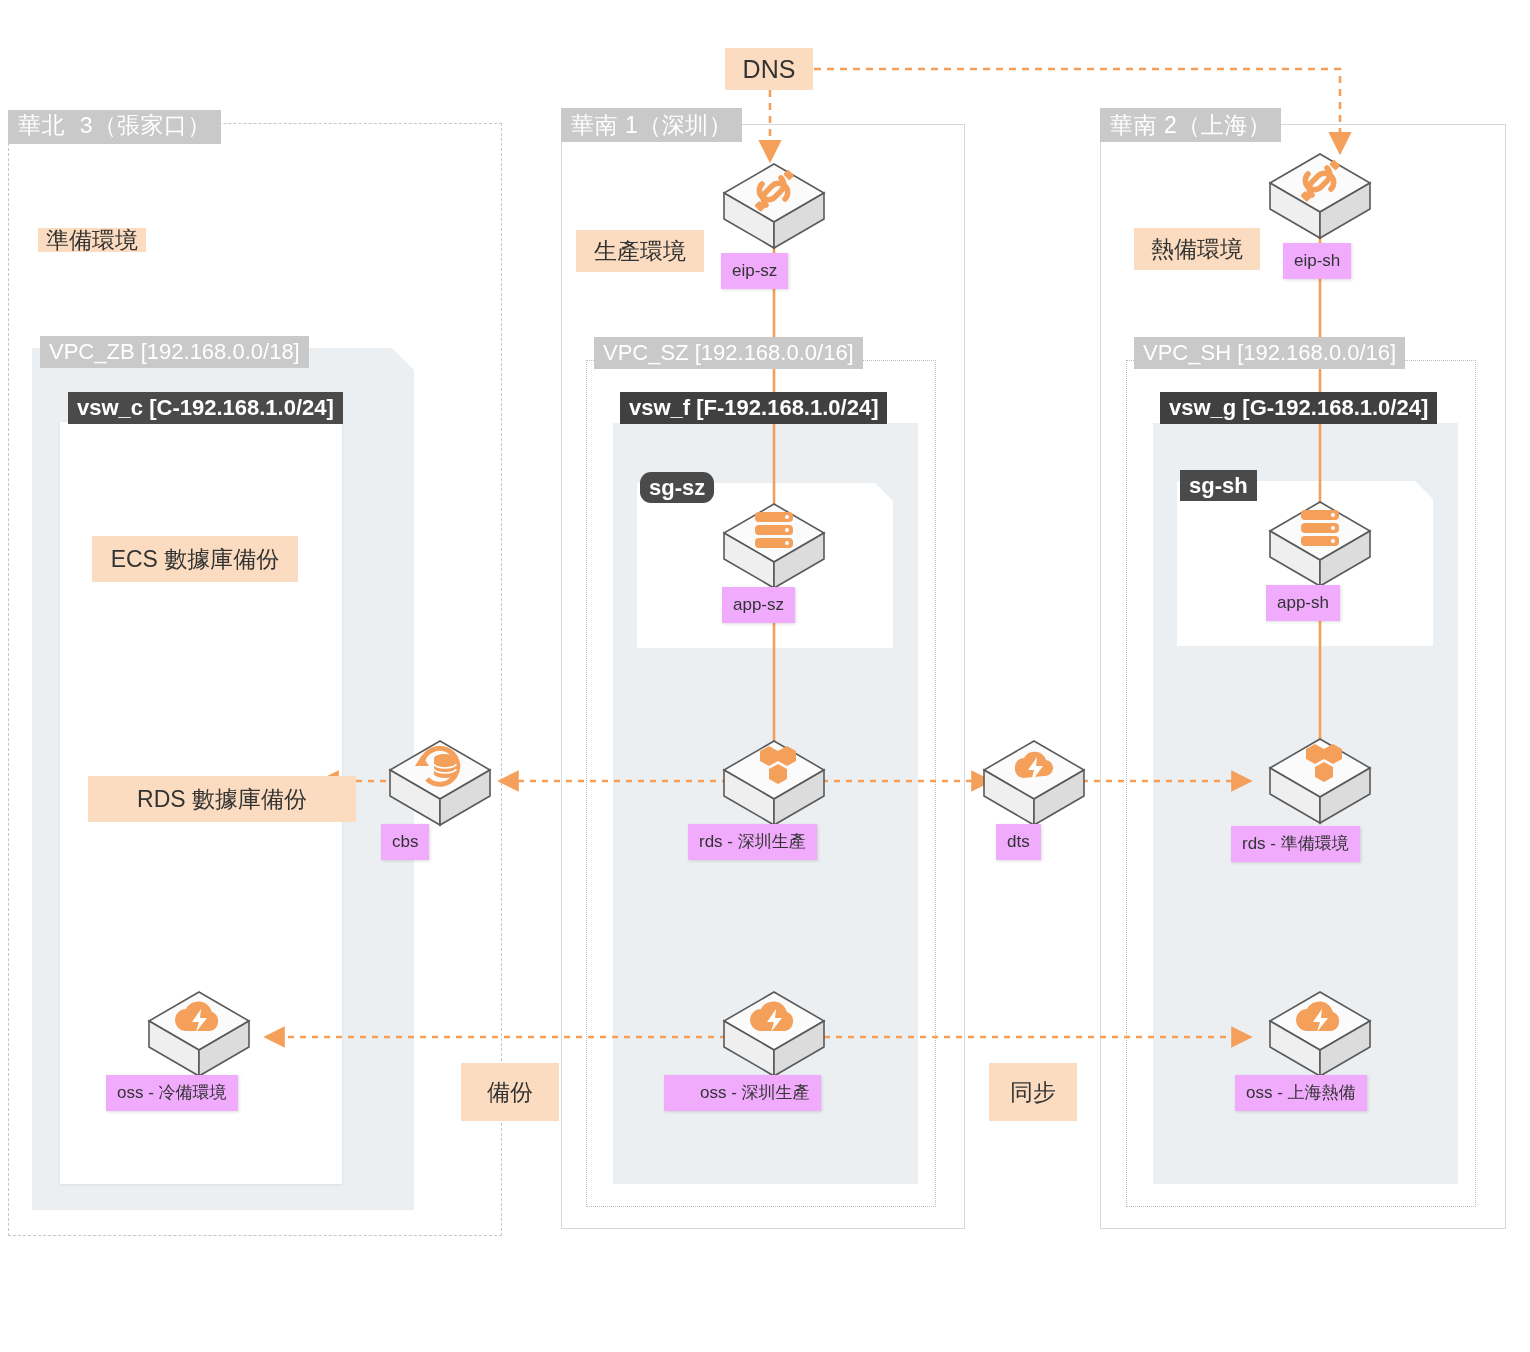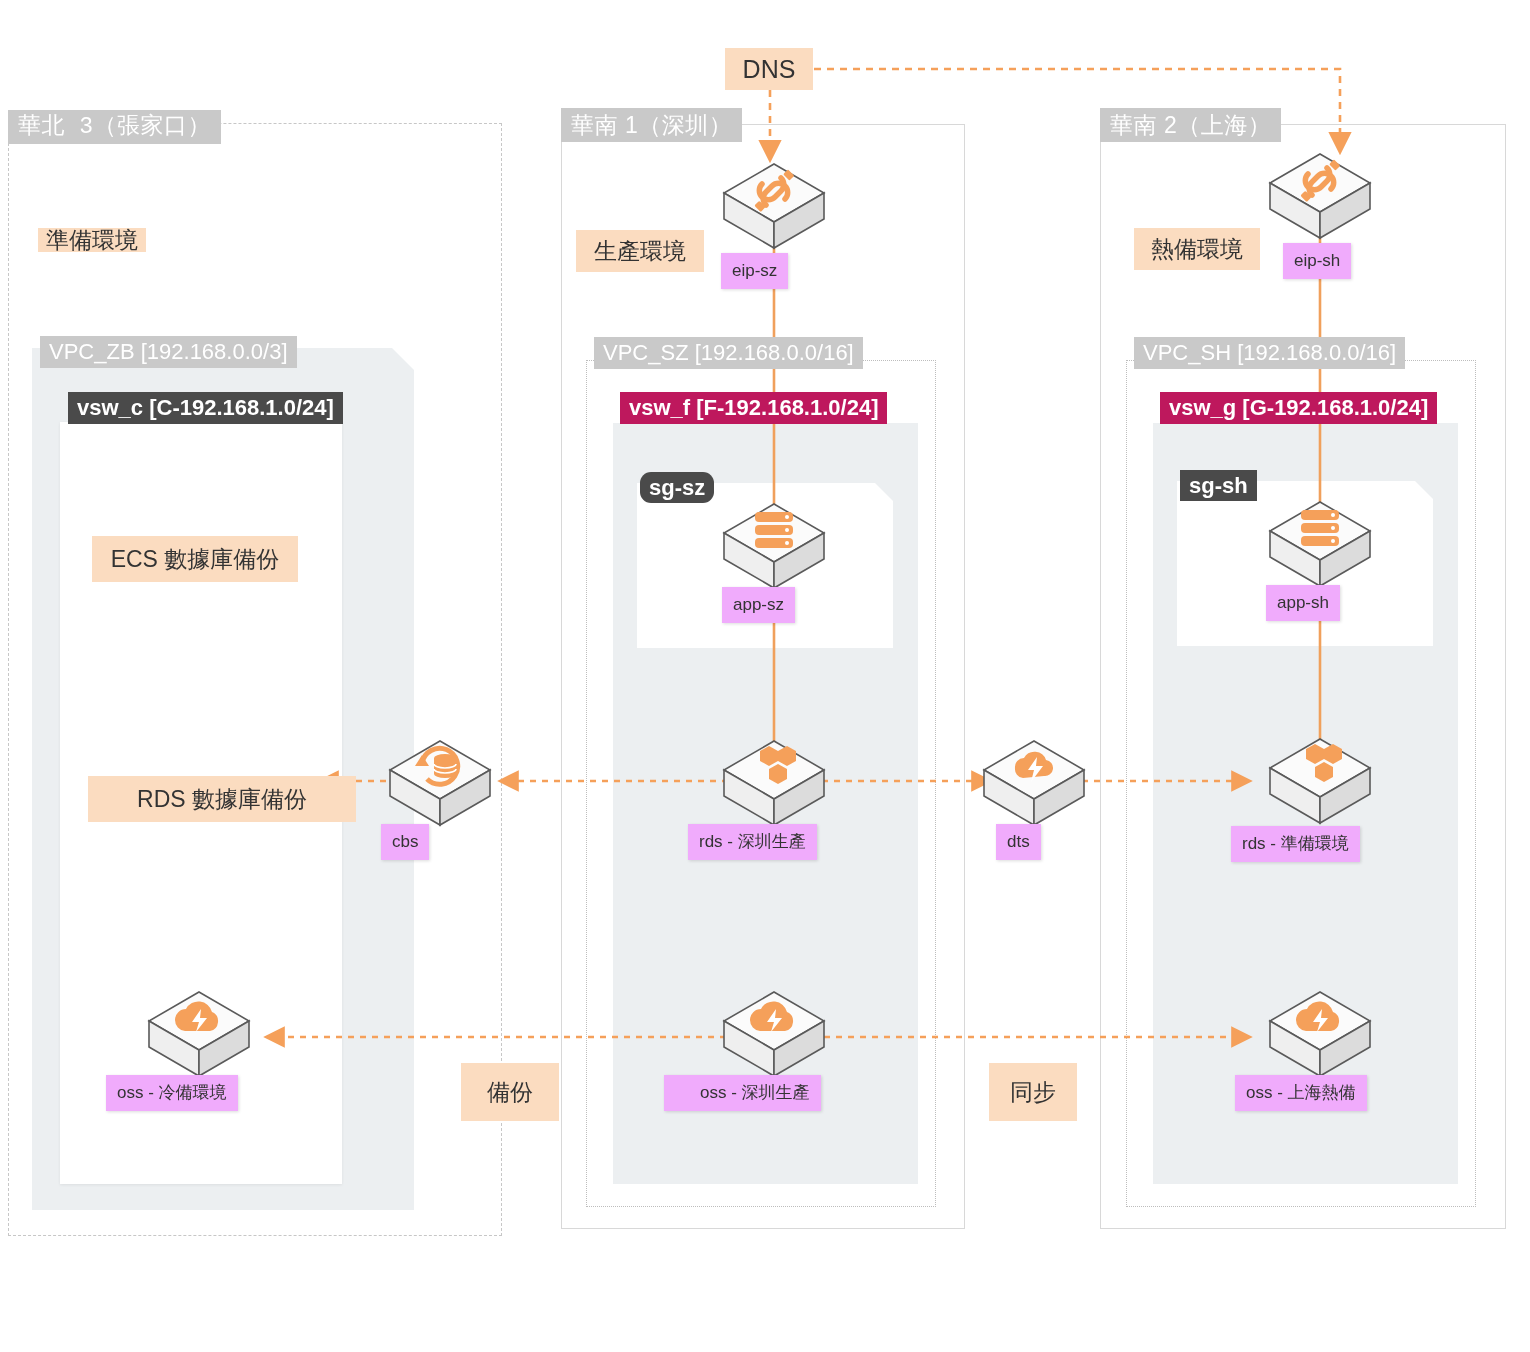--- a/index.html
+++ b/index.html
@@ -24,21 +24,21 @@
     position:absolute;background:#c9c9c9;color:#ffffff;
     font-size:22px;line-height:32px;height:32px;padding:0 9px;
     white-space:nowrap;z-index:7;
   }
   .vpc-fill{background:#eceff1;}
 
   
   .vsw-fill-blue{background:#eceff1;}
   .vsw-fill-white{background:#ffffff;}
   .vsw-label{
-    position:absolute;background:#be185d;color:#ffffff;font-weight:bold;
+    position:absolute;background:#404040;color:#ffffff;font-weight:bold;
     font-size:22px;line-height:32px;height:32px;padding:0 9px;
     white-space:nowrap;z-index:8;
   }
   .vsw-label.dark{background:#4a4a4a;}
 
   
   .sg-card{
     background:#ffffff;
     clip-path:polygon(0 0, calc(100% - 18px) 0, 100% 18px, 100% 100%, 0 100%);
     box-shadow:0 0 0 0 transparent;
@@ -111,21 +111,21 @@
     <path d="M824,1037 L1248,1037" stroke="#f5a05a" stroke-width="2.4" fill="none" stroke-dasharray="6 6" marker-end="url(#ah)"></path>
   </svg>
 
   <div class="abs region-dashed" style="left:8px;top:123px;width:494px;height:1113px;"></div>
   <div class="region-label" style="left:8px;top:110px;font-family:Liberation Mono, monospace;">華北 3（張家口）</div>
 
   <div class="tag" style="left:38px;top:228px;width:108px;height:24px;">準備環境</div>
 
   <div class="abs vpc-fill" style="left:32px;top:348px;width:382px;height:862px;
               clip-path:polygon(0 0, calc(100% - 22px) 0, 100% 22px, 100% 100%, 0 100%);"></div>
-  <div class="vpc-label" style="left:40px;top:336px;">VPC_ZB [192.168.0.0/3]</div>
+  <div class="vpc-label" style="left:40px;top:336px;">VPC_ZB [192.168.0.0/18]</div>
 
   <div class="abs vsw-fill-white" style="left:60px;top:422px;width:282px;height:762px;box-shadow:0 1px 3px rgba(0,0,0,.07);"></div>
   <div class="vsw-label dark" style="left:68px;top:392px;">vsw_c [C-192.168.1.0/24]</div>
 
   <div class="tag" style="left:92px;top:536px;width:206px;height:46px;">ECS 數據庫備份</div>
   <div class="tag" style="left:88px;top:776px;width:268px;height:46px;">RDS 數據庫備份</div>
 
   <div class="cube" style="left:143px;top:988px;">
     <svg width="112" height="92" viewBox="0 0 112 92">
       <path d="M56,4 L106,33 L56,62 L6,33 Z" fill="#fbfbfb" stroke="#5a5a5a" stroke-width="1.6"></path>

